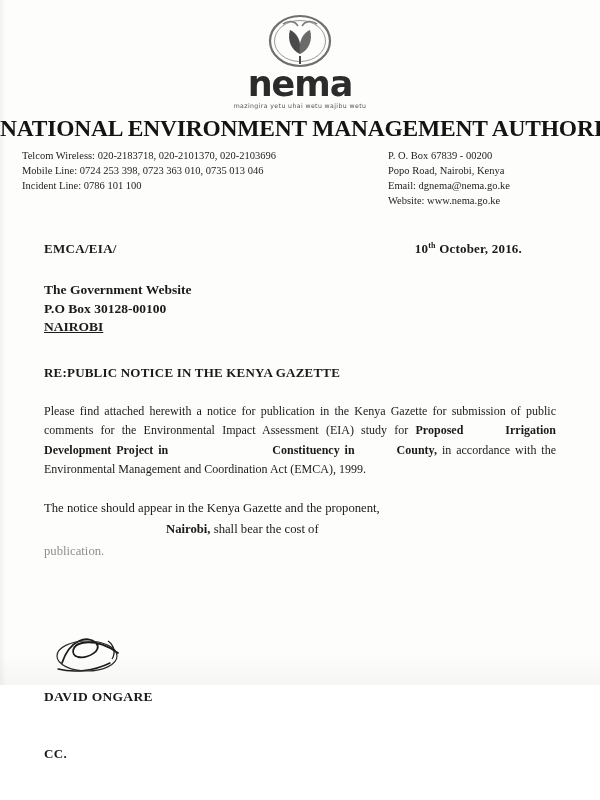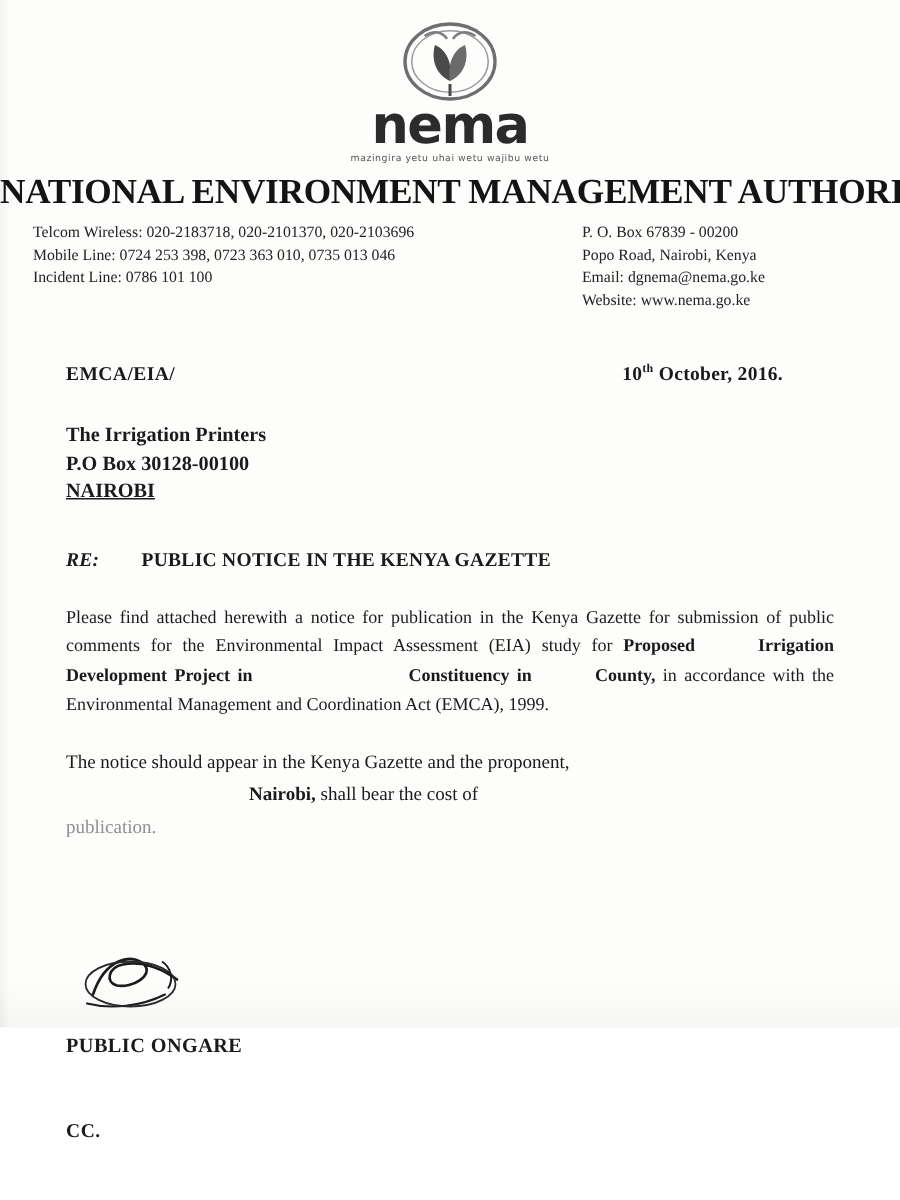--- a/index.html
+++ b/index.html
@@ -110,21 +110,21 @@
   .addressee .city {
     text-decoration: underline;
   }
 
   .re-row {
     margin-top: 26px;
     font-weight: bold;
     font-size: 13px;
     letter-spacing: 0.2px;
   }
-  .re-row .re-label { margin-right: 28px; font-style: italic; }
+  .re-row .re-label { margin-right: 0; }
 
   .para {
     margin-top: 19px;
     font-size: 12px;
     line-height: 1.62;
     text-align: justify;
   }
   .para b { font-weight: bold; }
   .gap-inline {
     display: inline-block;
@@ -223,21 +223,21 @@
   </div>
 
   <div class="body-wrap">
 
     <div class="ref-row">
       <div class="ref-code">EMCA/EIA/</div>
       <div class="date"><span>10</span><sup>th</sup><span> October, 2016.</span></div>
     </div>
 
     <div class="addressee">
-      <div>The Irrigation Printers</div>
+      <div>The Government Website</div>
       <div>P.O Box 30128-00100</div>
       <div class="city">NAIROBI</div>
     </div>
 
     <div class="re-row">
       <span class="re-label">RE:</span><span>PUBLIC NOTICE IN THE KENYA GAZETTE</span>
     </div>
 
     <div class="para"><span>Please find attached herewith a notice for publication in the Kenya Gazette for submission of public comments for the Environmental Impact Assessment (EIA) study for </span><b>Proposed</b><span class="gap-inline"></span><b>Irrigation Development Project in</b><span class="gap-inline-wide"></span><b>Constituency in</b><span class="gap-inline"></span><b>County,</b><span> in accordance with the Environmental Management and Coordination Act (EMCA), 1999.</span></div>
 
@@ -250,21 +250,21 @@
     <div class="sig-area">
       <svg class="sig-svg" width="150" height="54" viewBox="0 0 150 54">
         <path d="M14 34 C 22 10 40 6 48 14 C 55 21 40 30 30 28 C 22 26 24 16 34 14 C 48 11 62 18 70 24" fill="none" stroke="#1b1b1b" stroke-width="1.8" stroke-linecap="round"></path>
         <path d="M10 40 C 26 44 46 42 62 34" fill="none" stroke="#1b1b1b" stroke-width="1.4" stroke-linecap="round"></path>
         <ellipse cx="39" cy="27" rx="30" ry="15" fill="none" stroke="#2a2a2a" stroke-width="1.2"></ellipse>
         <path d="M60 12 C 66 16 68 24 64 30" fill="none" stroke="#1b1b1b" stroke-width="1.3"></path>
       </svg>
     </div>
 
     <div class="signer">
-      <div>PUBLIC ONGARE</div>
+      <div>DAVID ONGARE</div>
     </div>
 
     <div class="cc">CC.</div>
   </div>
 
   <div class="scan-edge-left"></div>
   <div class="scan-edge-bottom"></div>
 </div>
 
 </body></html>

